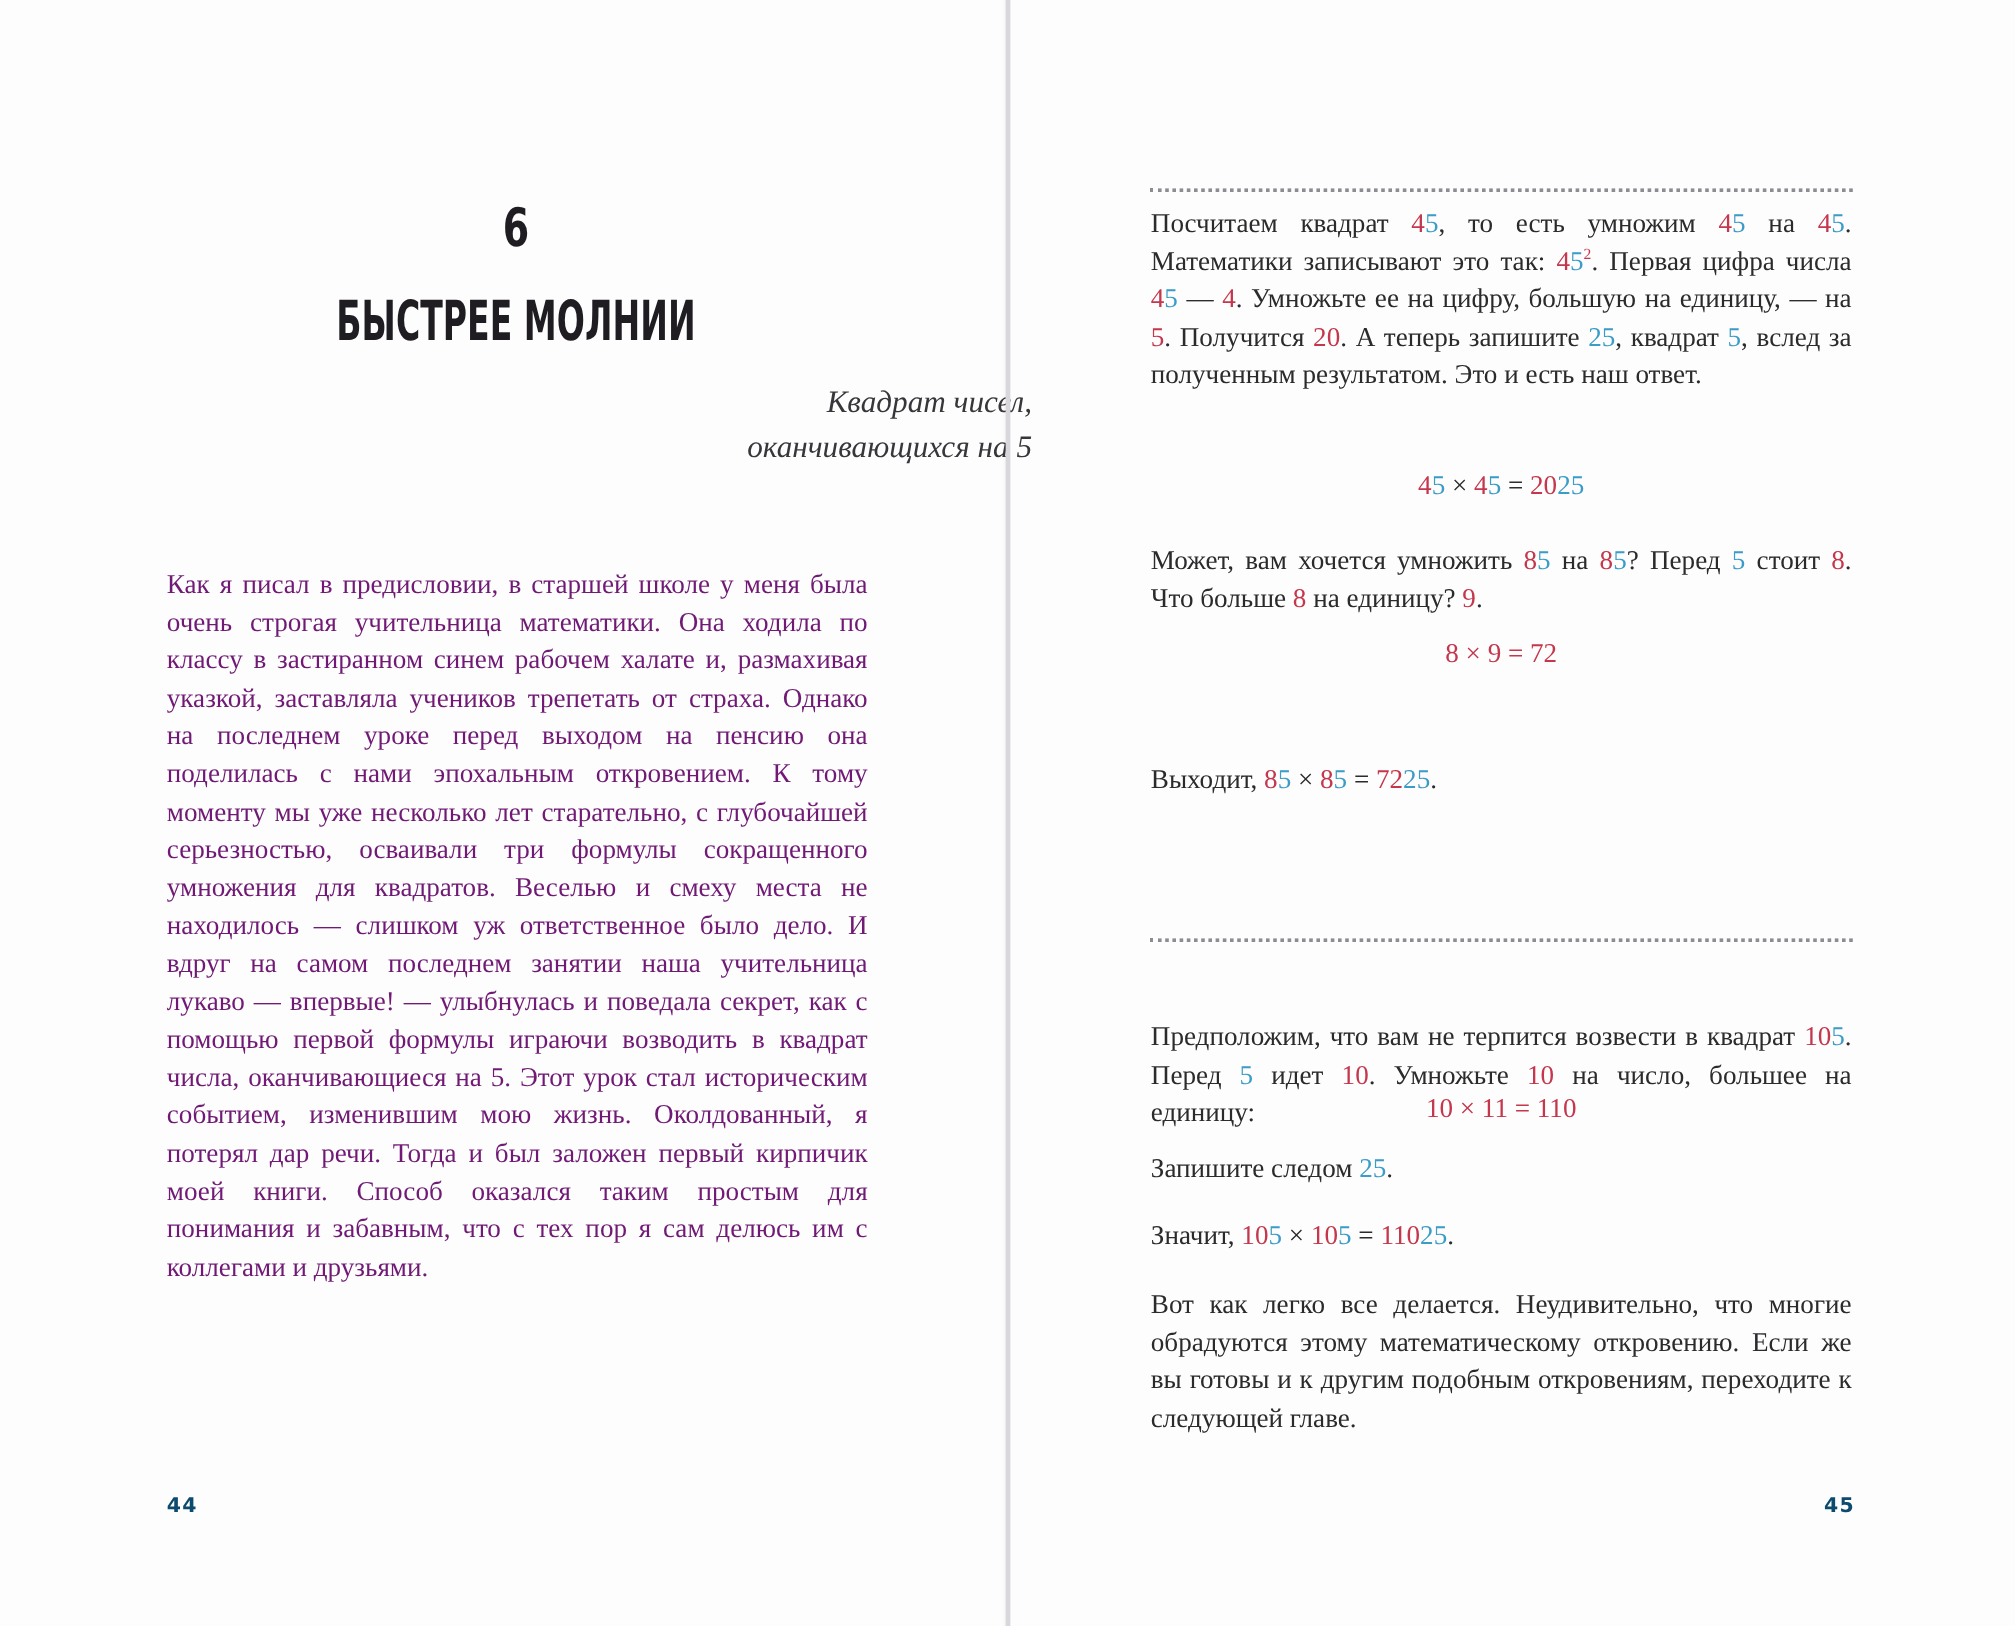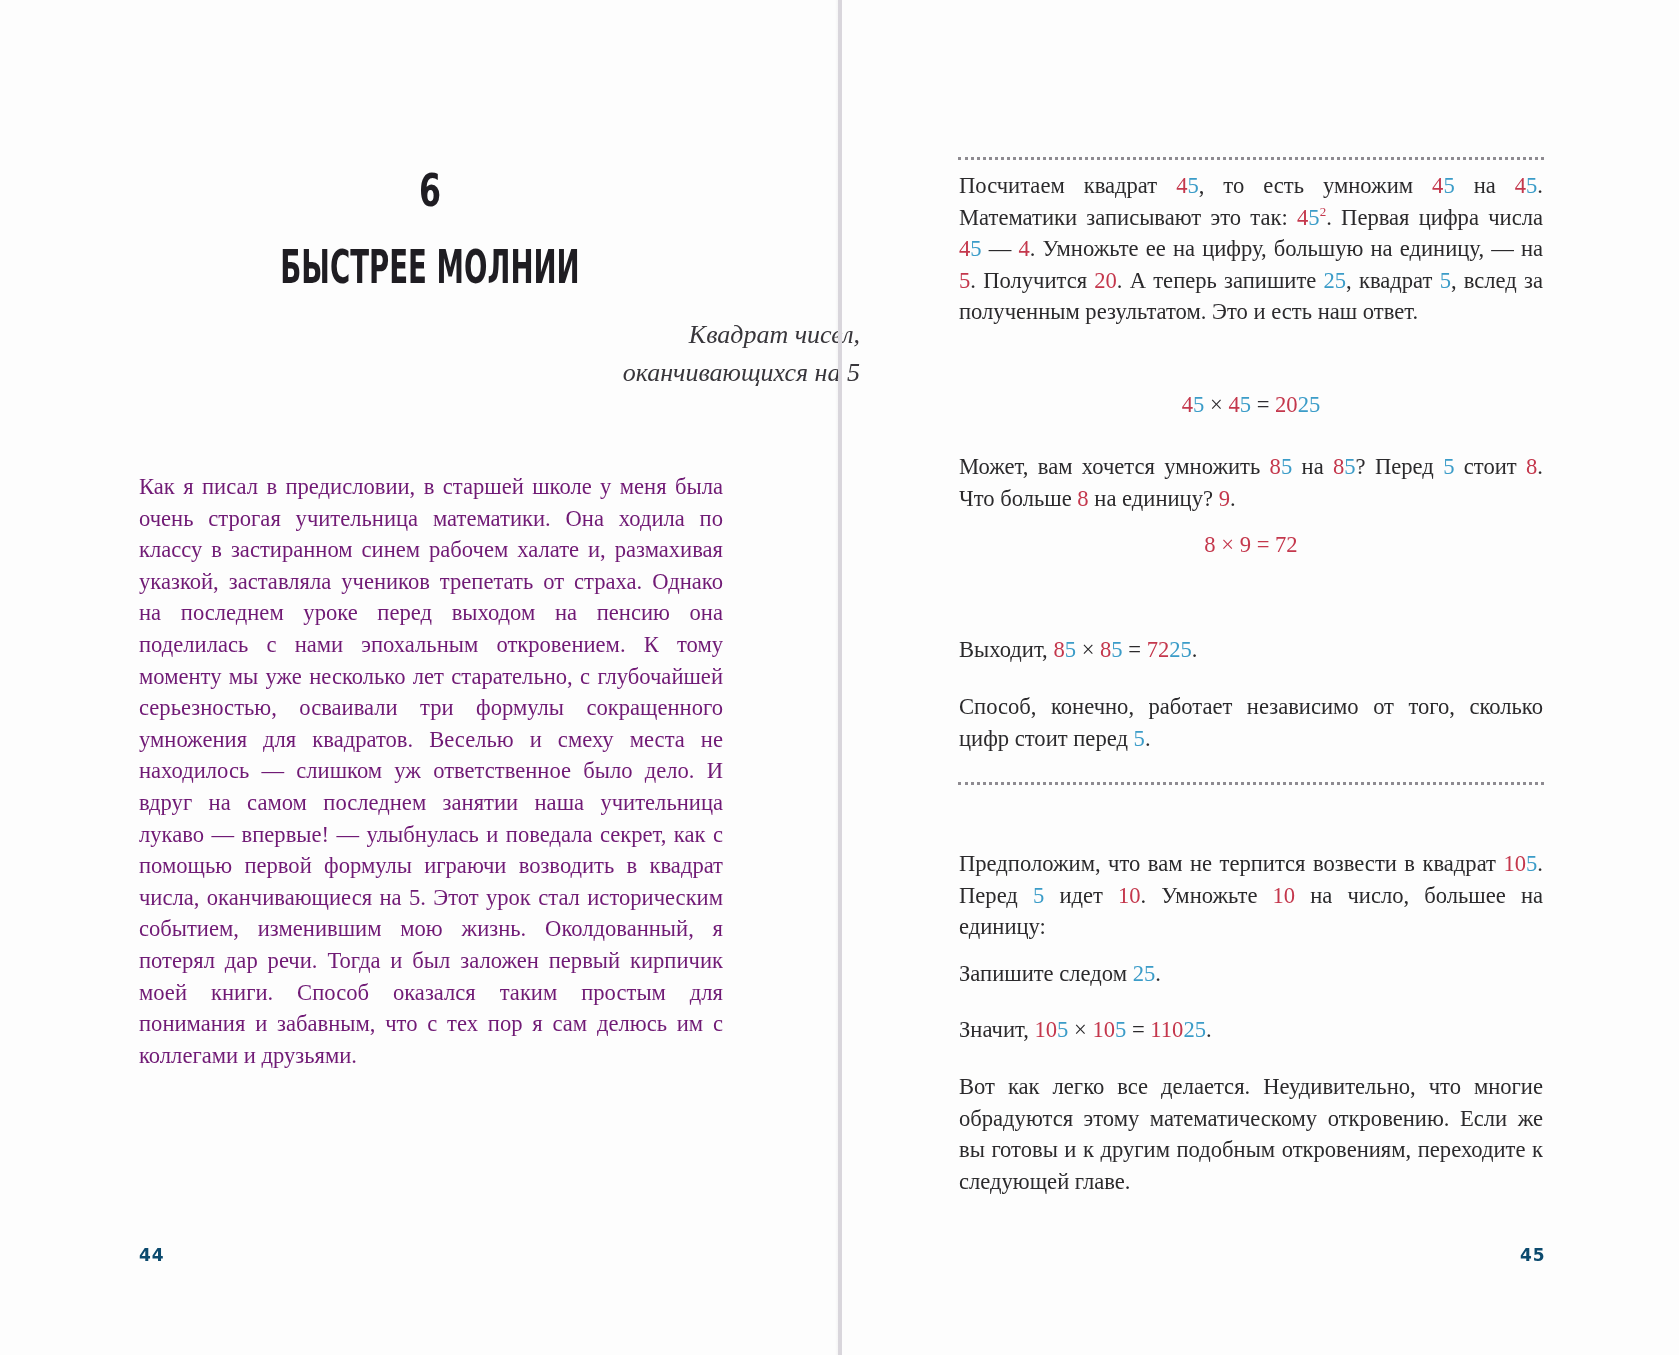--- a/index.html
+++ b/index.html
@@ -125,32 +125,32 @@
 
   <div class="blk formula" style="top:529px;">
     <p class="red" style="color: rgb(196, 55, 76);"><span>8</span><span> × </span><span>9</span><span> = </span><span>72</span></p>
   </div>
 
 
   <div class="blk" style="top:634px;">
     <p><span>Выходит, </span><span class="red" style="color: rgb(196, 55, 76);">8</span><span class="blue" style="color: rgb(59, 156, 200);">5</span><span> × </span><span class="red" style="color: rgb(196, 55, 76);">8</span><span class="blue" style="color: rgb(59, 156, 200);">5</span><span> = </span><span class="red" style="color: rgb(196, 55, 76);">72</span><span class="blue" style="color: rgb(59, 156, 200);">25</span><span>.</span></p>
   </div>
 
-  <div class="blk" style="top:691px;">
-    <p style="text-align:justify;"><span>Способ, конечно, работает независимо от того, сколько цифр стоит перед </span><span class="blue" style="color: rgb(59, 156, 200);">5</span><span>.</span></p>
-  </div>
 
   <div class="dotted dot2"></div>
 
   <div class="blk" style="top:800px;">
     <p style="text-align:justify;margin-top:48px;">
       <span>Предположим, что вам не терпится возвести в квадрат </span><span class="red" style="color: rgb(196, 55, 76);">10</span><span class="blue" style="color: rgb(59, 156, 200);">5</span><span>. Перед </span><span class="blue" style="color: rgb(59, 156, 200);">5</span><span> идет </span><span class="red" style="color: rgb(196, 55, 76);">10</span><span>. Умножьте </span><span class="red" style="color: rgb(196, 55, 76);">10</span><span> на число, большее на единицу:</span>
     </p>
   </div>
 
+  <div class="blk formula" style="top:908px;">
+    <p class="red" style="color: rgb(196, 55, 76);"><span>10</span><span> × </span><span>11</span><span> = </span><span>110</span></p>
+  </div>
 
   <div class="blk" style="top:958px;">
     <p><span>Запишите следом </span><span class="blue" style="color: rgb(59, 156, 200);">25</span><span>.</span></p>
   </div>
 
   <div class="blk" style="top:1014px;">
     <p><span>Значит, </span><span class="red" style="color: rgb(196, 55, 76);">10</span><span class="blue" style="color: rgb(59, 156, 200);">5</span><span> × </span><span class="red" style="color: rgb(196, 55, 76);">10</span><span class="blue" style="color: rgb(59, 156, 200);">5</span><span> = </span><span class="red" style="color: rgb(196, 55, 76);">110</span><span class="blue" style="color: rgb(59, 156, 200);">25</span><span>.</span></p>
   </div>
 
   <div class="blk" style="top:1071px;">

